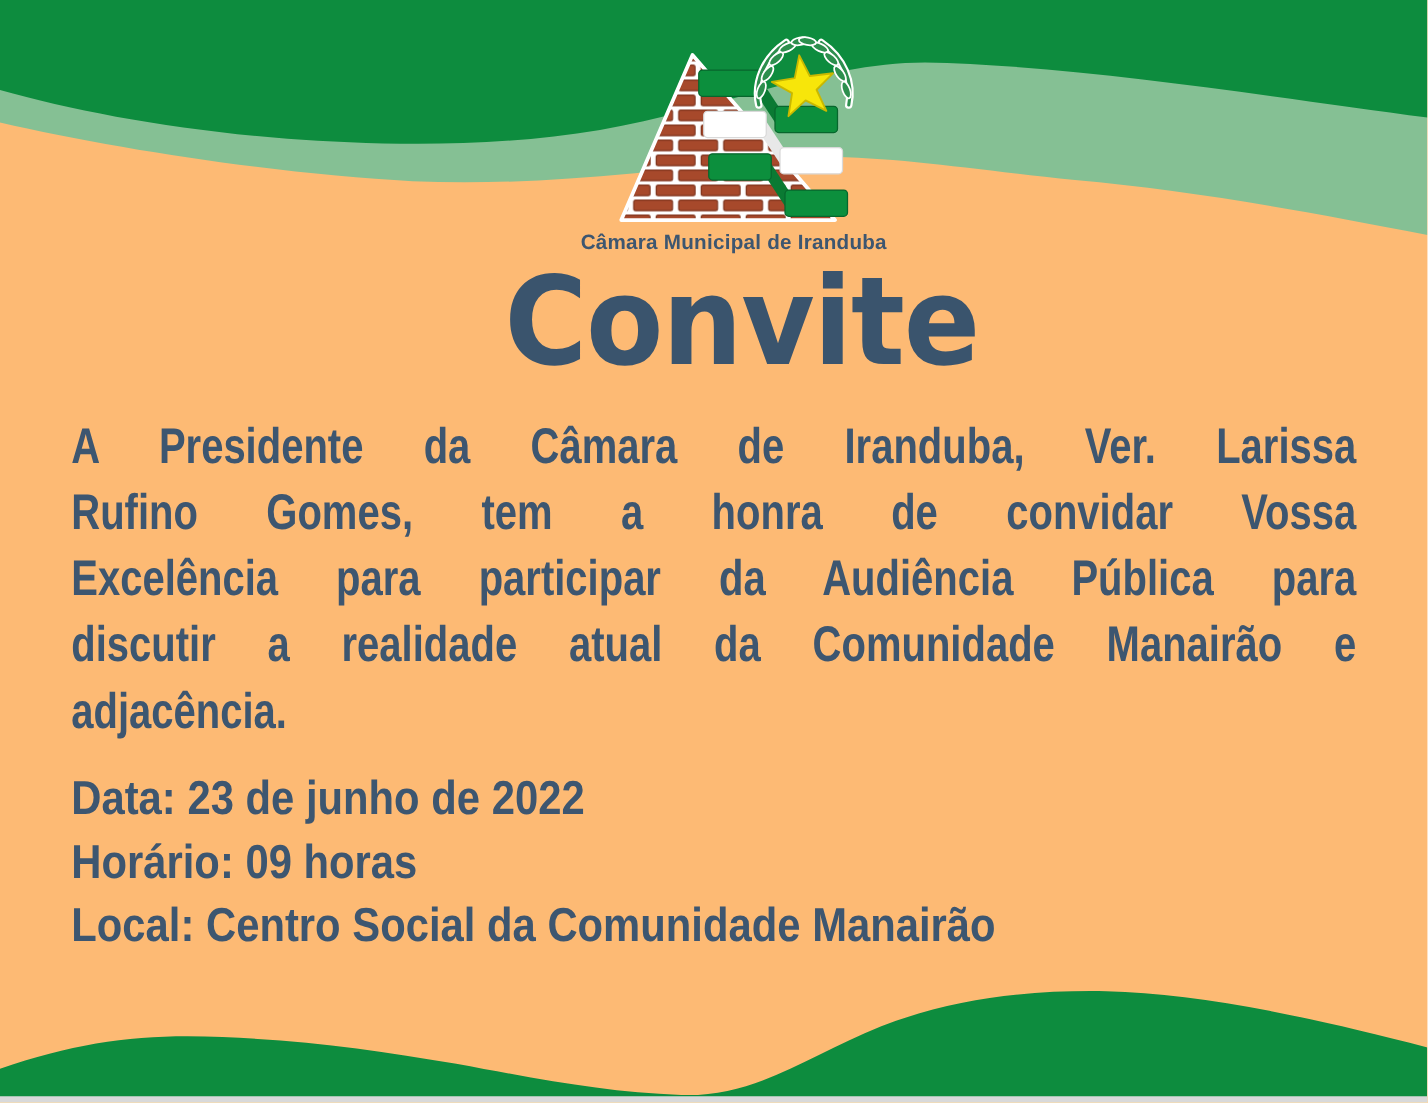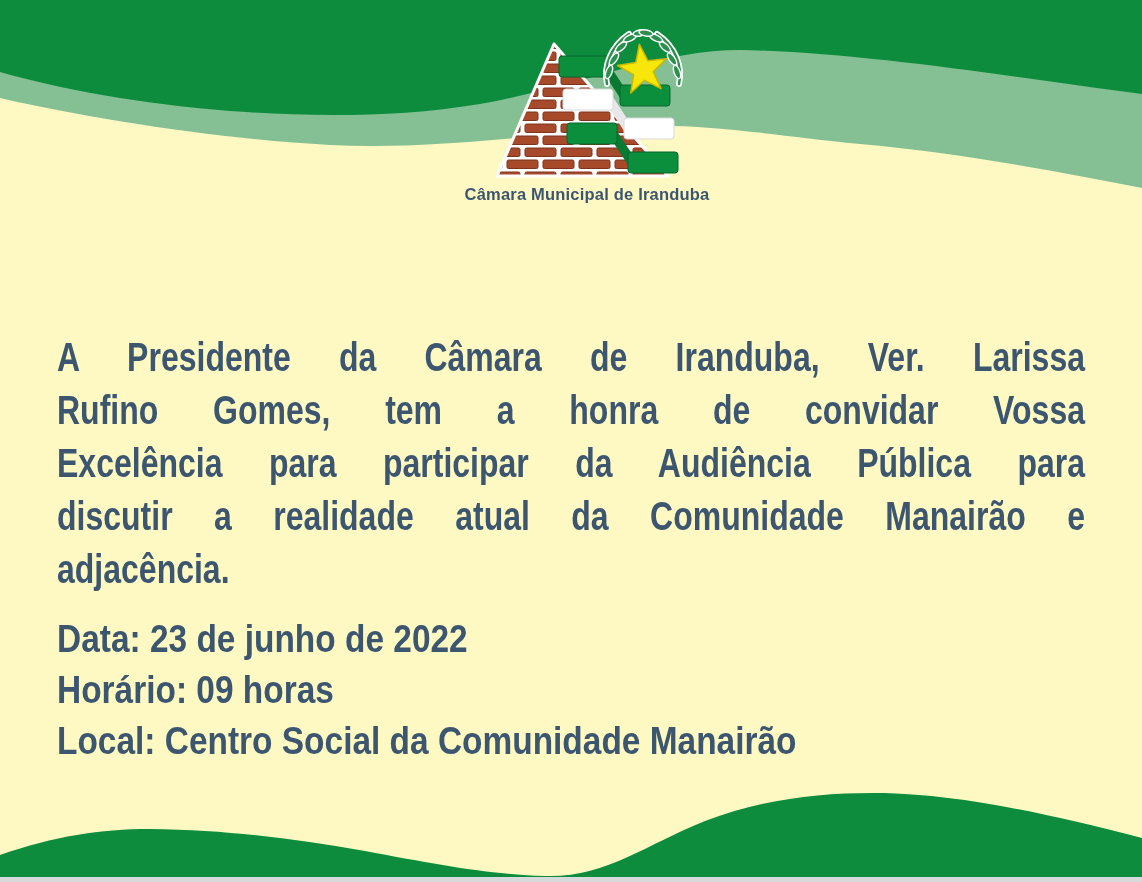--- a/index.html
+++ b/index.html
@@ -1,17 +1,17 @@
 <!DOCTYPE html>
 <html><head>
 <meta charset="utf-8">
 <style>
   html,body{margin:0;padding:0;background:#fff;}
   .canvas{
-    position:relative;width:1142px;height:882px;overflow:hidden;background:#fef9c3;
+    position:relative;width:1142px;height:882px;overflow:hidden;background:#fdba74;
     font-family:"Liberation Sans",sans-serif;
   }
   svg{display:block;}
   .top-wave{position:absolute;left:0;top:0;width:1142px;height:215px;}
   .bottom-wave{position:absolute;left:0;bottom:0;width:1142px;height:95px;}
   .logo{position:absolute;left:487px;top:26px;width:230px;height:162px;}
   .logo-caption{
     position:absolute;left:0;top:185px;width:100%;text-align:center;
     transform:translateX(16px);
     font-weight:bold;font-size:16.5px;color:#3d5670;letter-spacing:0.2px;
@@ -91,20 +91,23 @@
       </g>
     </g>
 
     <g transform="translate(156,44) rotate(-8)">
       <polygon points="0,-26 6.1,-8.4 24.7,-8 9.9,3.2 15.3,21 0,10.4 -15.3,21 -9.9,3.2 -24.7,-8 -6.1,-8.4" stroke="#c9b800" stroke-width="1.5" stroke-linejoin="round" fill="#f7e60a"></polygon>
     </g>
   </svg>
 
   <div class="logo-caption">Câmara Municipal de Iranduba</div>
 
+  <div class="title-wrap">
+    <span>Convite</span>
+  </div>
 
   <div class="paragraph">
     <div class="jl">A Presidente da Câmara de Iranduba, Ver. Larissa</div>
     <div class="jl">Rufino Gomes, tem a honra de convidar Vossa</div>
     <div class="jl">Excelência para participar da Audiência Pública para</div>
     <div class="jl">discutir a realidade atual da Comunidade Manairão e</div>
     <div class="ll">adjacência.</div>
   </div>
 
   <div class="details">

